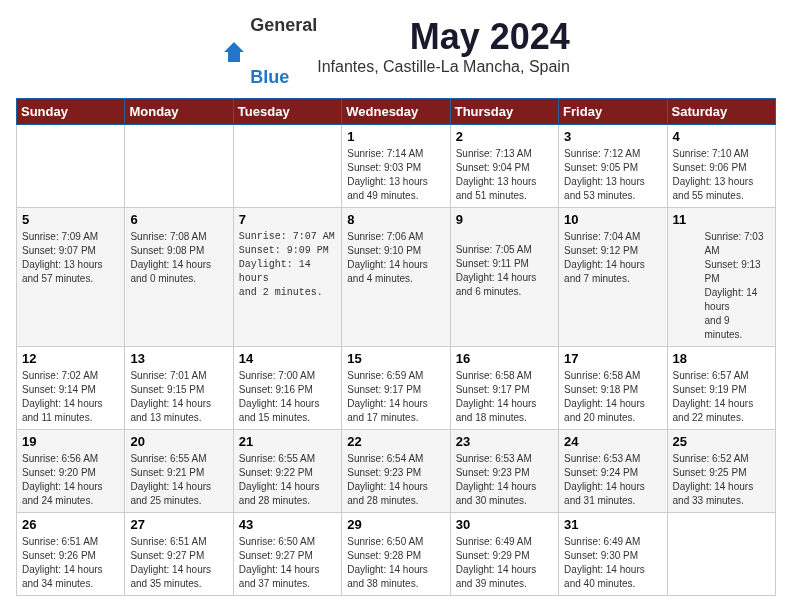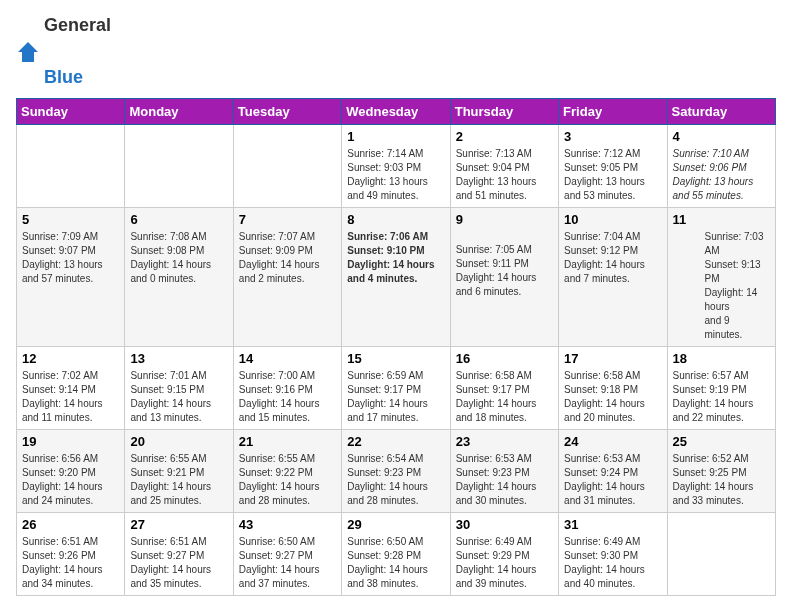--- a/index.html
+++ b/index.html
@@ -5,21 +5,21 @@
     * { box-sizing: border-box; margin: 0; padding: 0; }
     body {
       font-family: Arial, sans-serif;
       background: #fff;
       width: 792px;
       min-height: 612px;
       padding: 16px;
     }
     .header {
       display: flex;
-      justify-content: flex-start;
+      justify-content: center;
       align-items: flex-start;
       margin-bottom: 10px;
     }
     .logo {
       display: flex;
       align-items: center;
     }
     .logo-text {
       display: flex;
       flex-direction: column;
@@ -45,21 +45,21 @@
     .location {
       font-size: 16px;
       color: #333;
     }
     .calendar {
       width: 100%;
       border-collapse: collapse;
       font-size: 11px;
     }
     .calendar thead th {
-      background-color: #a21caf;
+      background-color: #7f1d1d;
       color: #fff;
       font-size: 13px;
       font-weight: bold;
       padding: 5px 4px;
       text-align: left;
       border: 1px solid #1a5fa0;
     }
     .calendar tbody td {
       border: 1px solid #ccc;
       vertical-align: top;
@@ -92,20 +92,24 @@
 <div class="header">
   <div class="logo">
     <svg class="logo-icon" viewBox="0 0 24 24">
       <polygon points="12,2 22,12 18,12 18,22 6,22 6,12 2,12" fill="#2176c7"></polygon>
     </svg>
     <div class="logo-text">
       <span class="logo-general">General</span>
       <span class="logo-blue">Blue</span>
     </div>
   </div>
+  <div class="title-block">
+    <div class="month-title">May 2024</div>
+    <div class="location">Infantes, Castille-La Mancha, Spain</div>
+  </div>
 </div>
 
 <table class="calendar">
   <thead>
     <tr>
     <th>Sunday</th>
         <th>Monday</th>
         <th>Tuesday</th>
         <th>Wednesday</th>
         <th>Thursday</th>
@@ -134,21 +138,21 @@
         </td>
         <td>
           <span class="day-number">3</span>
           <div class="day-info" style="white-space: pre-line;">Sunrise: 7:12 AM
 Sunset: 9:05 PM
 Daylight: 13 hours
 and 53 minutes.</div>
         </td>
         <td>
           <span class="day-number">4</span>
-          <div class="day-info" style="white-space: pre-line; font-style: italic;">Sunrise: 7:10 AM
+          <div class="day-info" style="white-space: pre-line;">Sunrise: 7:10 AM
 Sunset: 9:06 PM
 Daylight: 13 hours
 and 55 minutes.</div>
         </td>
       </tr>
       <tr>
         <td>
           <span class="day-number">5</span>
           <div class="day-info" style="white-space: pre-line;">Sunrise: 7:09 AM
 Sunset: 9:07 PM
@@ -157,28 +161,28 @@
         </td>
         <td>
           <span class="day-number">6</span>
           <div class="day-info" style="white-space: pre-line;">Sunrise: 7:08 AM
 Sunset: 9:08 PM
 Daylight: 14 hours
 and 0 minutes.</div>
         </td>
         <td>
           <span class="day-number">7</span>
-          <div class="day-info" style="white-space: pre-line;">Sunrise: 7:07 AM
+          <div class="day-info" style="white-space: pre-line; font-family: Liberation Mono, monospace;">Sunrise: 7:07 AM
 Sunset: 9:09 PM
 Daylight: 14 hours
 and 2 minutes.</div>
         </td>
         <td>
           <span class="day-number">8</span>
-          <div class="day-info" style="white-space: pre-line; font-weight: bold;">Sunrise: 7:06 AM
+          <div class="day-info" style="white-space: pre-line;">Sunrise: 7:06 AM
 Sunset: 9:10 PM
 Daylight: 14 hours
 and 4 minutes.</div>
         </td>
         <td>
           <span class="day-number">9</span>
           <div class="day-info" style="white-space: pre-line; margin-top: 16px;">Sunrise: 7:05 AM
 Sunset: 9:11 PM
 Daylight: 14 hours
 and 6 minutes.</div>

